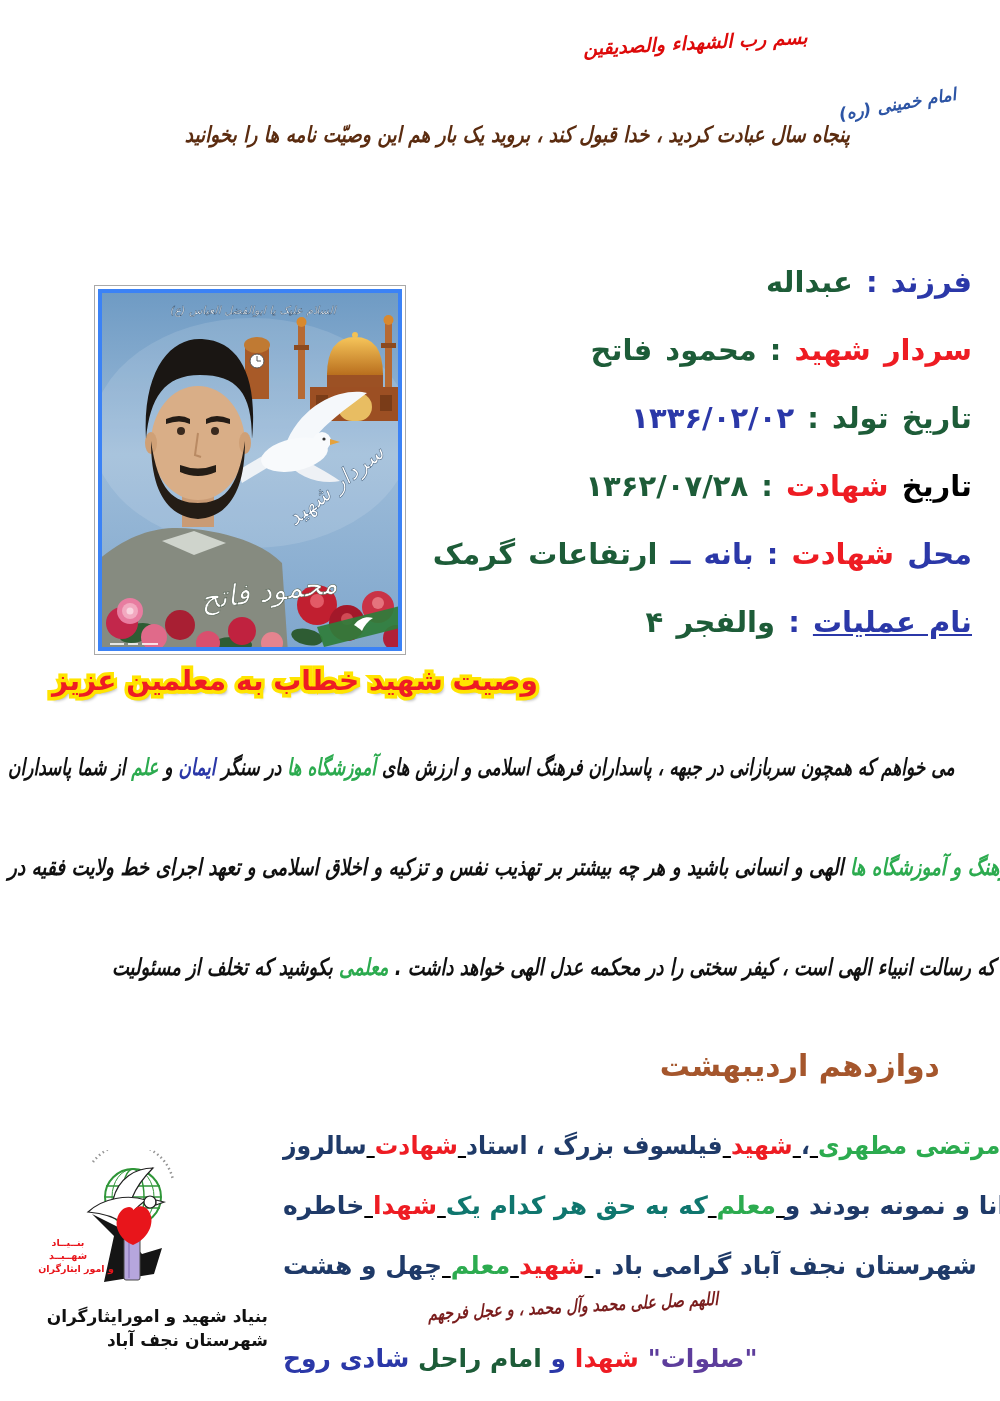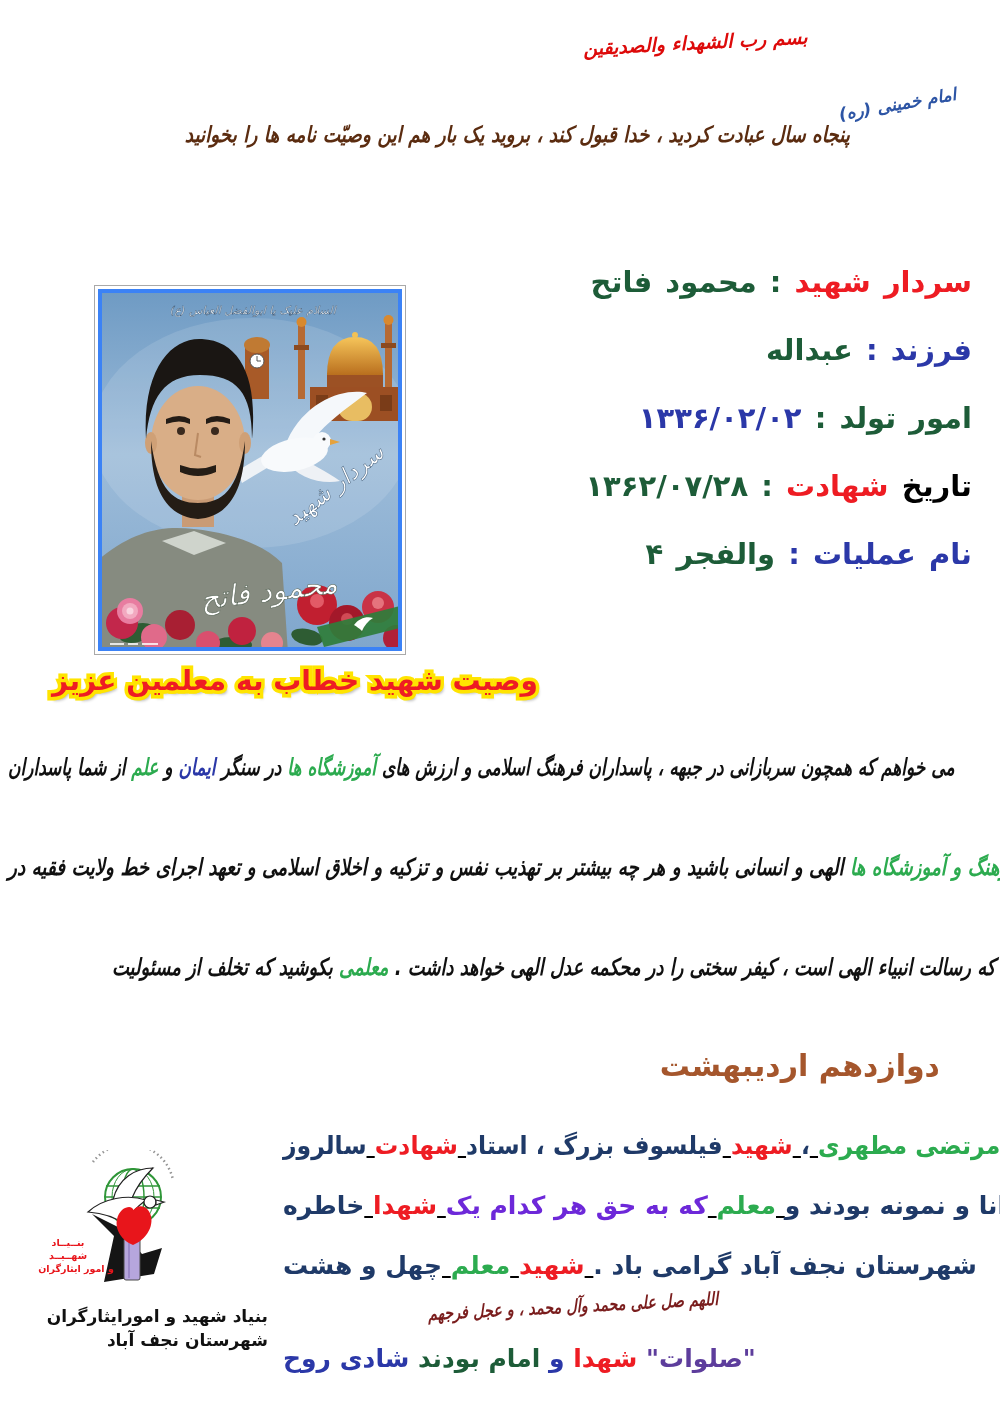--- a/index.html
+++ b/index.html
@@ -184,42 +184,49 @@
           <rect x="8" y="350" width="14" height="2" fill="#ffffff"></rect>
           <rect x="26" y="350" width="10" height="2" fill="#ffffff"></rect>
           <rect x="40" y="350" width="16" height="2" fill="#ffffff"></rect>
         </g>
       </svg>
     </div>
   </div>
 
   <div class="abs info">
     <div class="info-row">
+      <span style="color: rgb(43, 56, 168);">فرزند</span>
+      <span style="color: rgb(43, 56, 168);">:</span>
+      <span style="color: rgb(29, 92, 56);">عبداله</span>
+    </div>
+    <div class="info-row">
       <span style="color: rgb(238, 28, 35);">سردار شهید</span>
       <span style="color: rgb(29, 92, 56);">:</span>
       <span style="color: rgb(29, 92, 56);">محمود فاتح</span>
     </div>
     <div class="info-row">
-      <span style="color: rgb(43, 56, 168);">فرزند</span>
-      <span style="color: rgb(43, 56, 168);">:</span>
-      <span style="color: rgb(29, 92, 56);">عبداله</span>
-    </div>
-    <div class="info-row">
-      <span style="color: rgb(29, 92, 56);">امور تولد</span>
+      <span style="color: rgb(29, 92, 56);">تاریخ تولد</span>
       <span style="color: rgb(29, 92, 56);">:</span>
       <span style="color: rgb(43, 56, 168);">۱۳۳۶/۰۲/۰۲</span>
     </div>
     <div class="info-row">
       <span style="color: #000000;">تاریخ</span>
       <span style="color: rgb(238, 28, 35);">شهادت</span>
       <span style="color: rgb(29, 92, 56);">:</span>
       <span style="color: rgb(29, 92, 56);">۱۳۶۲/۰۷/۲۸</span>
     </div>
     <div class="info-row">
-      <span style="color: rgb(43, 56, 168);">نام عملیات</span>
+      <span style="color: rgb(43, 56, 168);">محل</span>
+      <span style="color: rgb(238, 28, 35);">شهادت</span>
+      <span style="color: rgb(43, 56, 168);">:</span>
+      <span style="color: rgb(43, 56, 168);">بانه ــ</span>
+      <span style="color: rgb(29, 92, 56);">ارتفاعات گرمک</span>
+    </div>
+    <div class="info-row">
+      <span style="color: rgb(43, 56, 168); text-decoration: underline;">نام عملیات</span>
       <span style="color: rgb(43, 56, 168);">:</span>
       <span style="color: rgb(29, 92, 56);">والفجر ۴</span>
     </div>
   </div>
 
   <div class="abs will-heading">
     <span class="layer stroke" style="color: rgb(255, 228, 0);">وصیت شهید خطاب به معلمین عزیز</span>
     <span class="layer fill" style="color: rgb(238, 28, 35);">وصیت شهید خطاب به معلمین عزیز</span>
   </div>
 
@@ -250,21 +257,21 @@
       <span class="run" style="color: rgb(238, 28, 35);">شهادت</span>
       <span class="run" style="color: rgb(31, 58, 104);">فیلسوف بزرگ ، استاد</span>
       <span class="run" style="color: rgb(238, 28, 35);">شهید</span>
       <span class="run" style="color: rgb(31, 58, 104);">،</span>
       <span class="run" style="color: rgb(44, 171, 79);">مرتضی مطهری</span>
       
     </div>
     <div class="runline">
       <span class="run" style="color: rgb(31, 58, 104);">خاطره</span>
       <span class="run" style="color: rgb(238, 28, 35);">شهدا</span>
-      <span class="run" style="color: #6d28d9;">که به حق هر کدام یک</span>
+      <span class="run" style="color: #0f766e;">که به حق هر کدام یک</span>
       <span class="run" style="color: rgb(44, 171, 79);">معلم</span>
       <span class="run" style="color: rgb(31, 58, 104);">توانا و نمونه بودند و</span>
     </div>
     <div class="runline">
       <span class="run" style="color: rgb(31, 58, 104);">چهل و هشت</span>
       <span class="run" style="color: rgb(44, 171, 79);">معلم</span>
       <span class="run" style="color: rgb(238, 28, 35);">شهید</span>
       <span class="run" style="color: rgb(31, 58, 104); text-align: right;">شهرستان نجف آباد گرامی باد .</span>
     </div>
   </div>
@@ -294,19 +301,19 @@
       <text x="30" y="109" text-anchor="middle" font-size="9.5" font-weight="bold" fill="#e8151b">شهــیــد</text>
       <text x="38" y="122" text-anchor="middle" font-size="9.5" font-weight="bold" fill="#e8151b">و امور ایثارگران</text>
     </svg>
     <div class="logo-caption">بنیاد شهید و امورایثارگران</div>
     <div class="logo-caption">شهرستان نجف آباد</div>
   </div>
 
   <div class="abs dua" style="color: rgb(122, 29, 29);">اللهم صل علی محمد وآل محمد ، و عجل فرجهم</div>
   <div class="abs salawat runline">
     <span class="run" style="color: rgb(43, 56, 168);">شادی روح</span>
-    <span class="run" style="color: rgb(29, 92, 56);">امام بودند</span>
+    <span class="run" style="color: rgb(29, 92, 56);">امام راحل</span>
     <span class="run" style="color: rgb(43, 56, 168);">و</span>
     <span class="run" style="color: rgb(238, 28, 35);">شهدا</span>
     <span class="run" style="color: rgb(93, 61, 156);">"صلوات"</span>
   </div>
 
 </div>
 
 </body></html>

